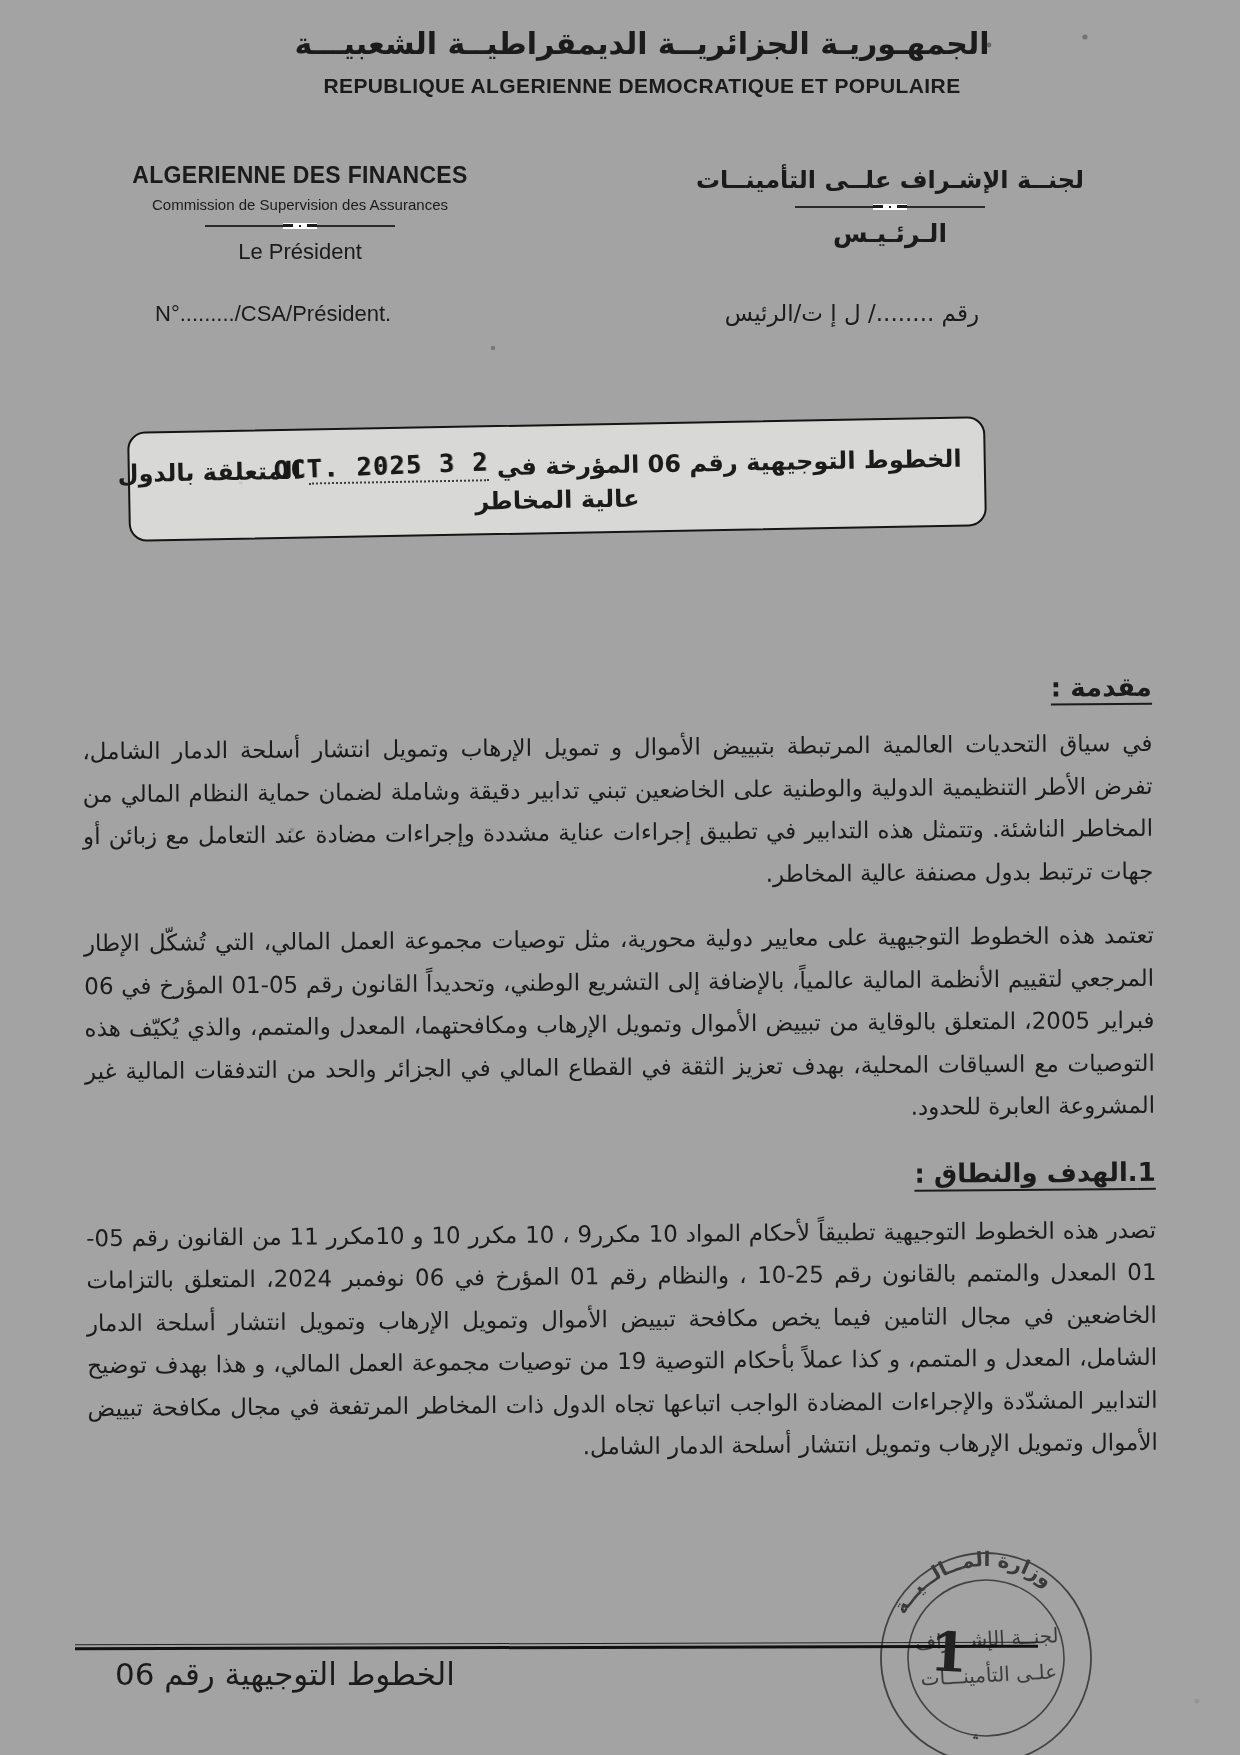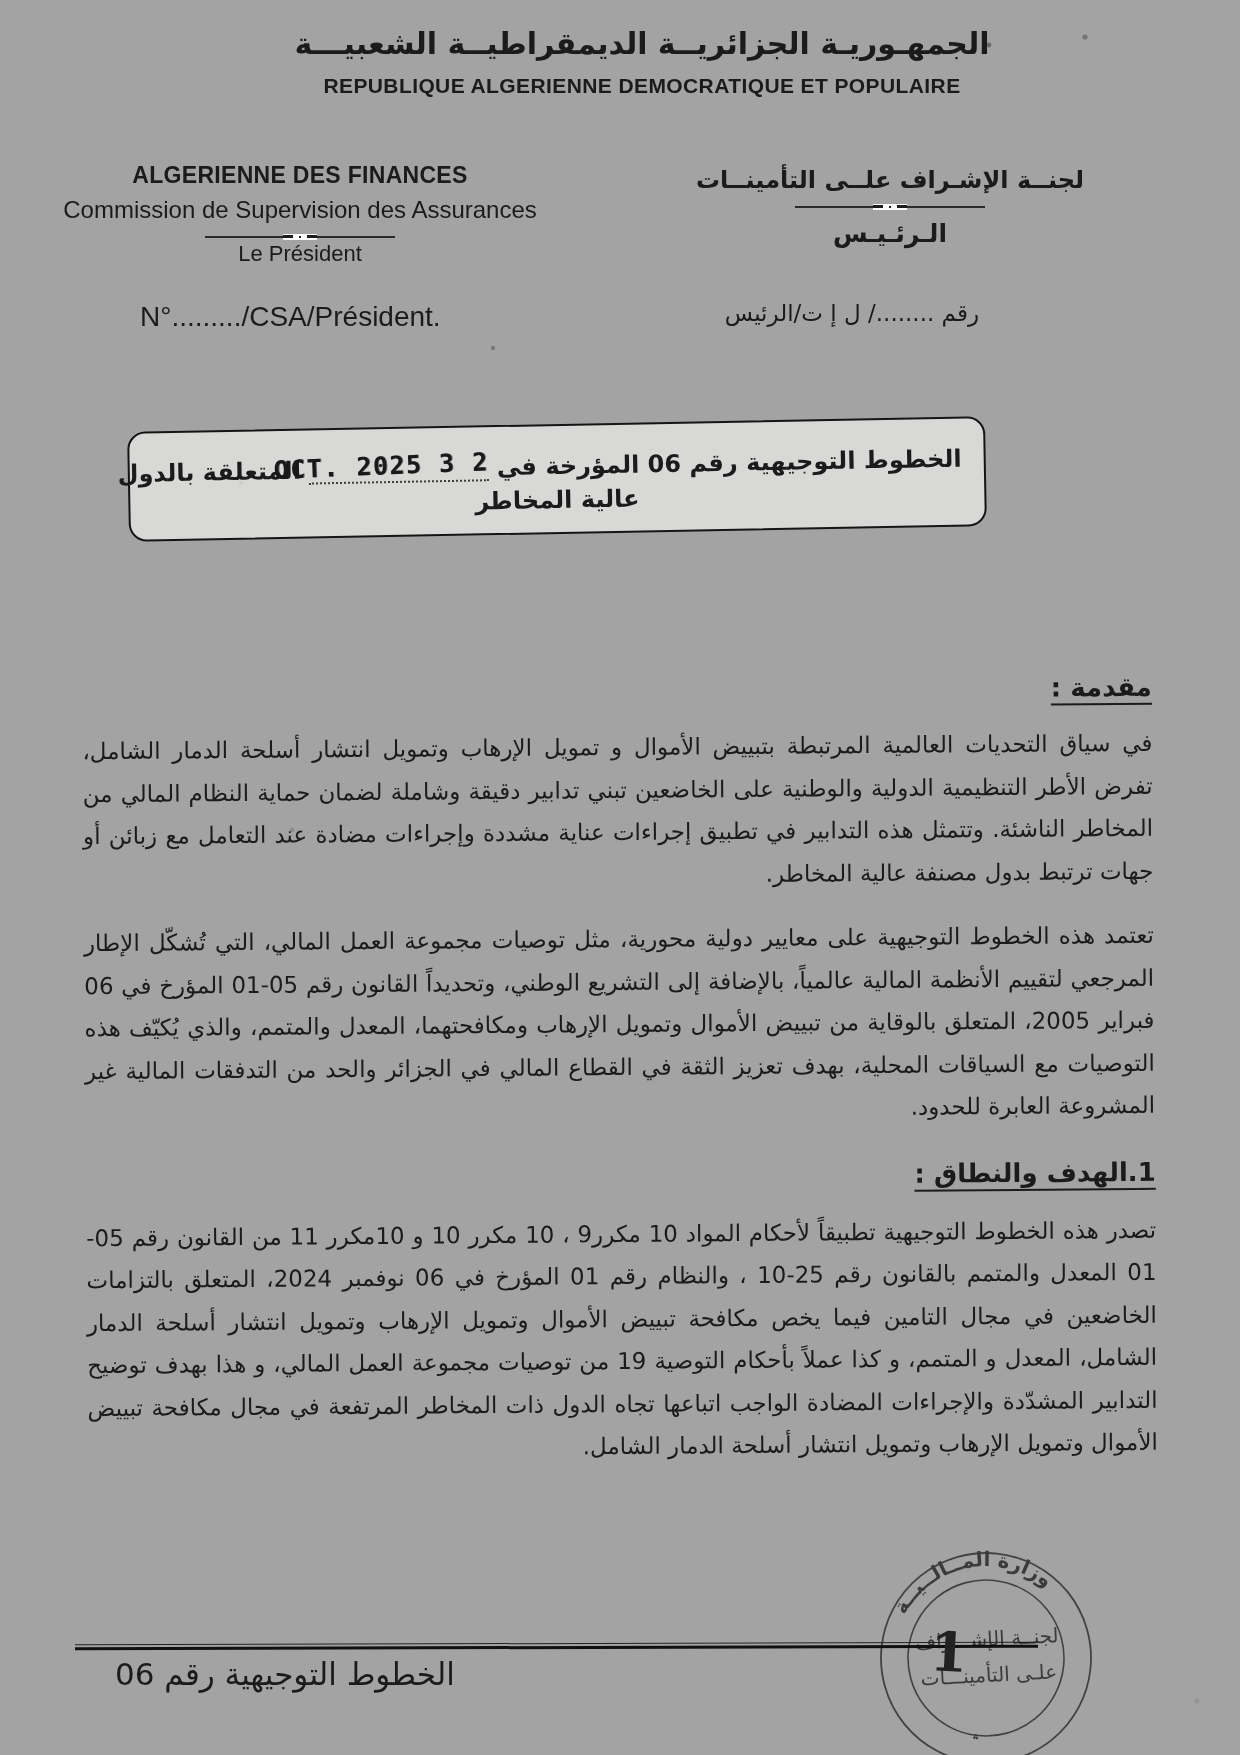--- a/index.html
+++ b/index.html
@@ -23,22 +23,22 @@
     position:absolute;top:74px;left:0;width:100%;
     text-align:center;font-size:21px;font-weight:600;
     font-family:"Liberation Sans",sans-serif;letter-spacing:.4px;
   }
   
   .lh-fr{
     position:absolute;top:162px;left:60px;width:480px;text-align:center;
     font-family:"Liberation Sans",sans-serif;
   }
   .lh-fr .ministry{font-size:23px;font-weight:bold;letter-spacing:.3px;}
-  .lh-fr .commission{font-size:24px;margin-top:7px;}
-  .lh-fr .president{font-size:22px;}
+  .lh-fr .commission{font-size:15px;margin-top:7px;}
+  .lh-fr .president{font-size:22px;margin-top:9px;}
   .lh-ar{
     position:absolute;top:158px;left:660px;width:460px;text-align:center;
     font-weight:bold;
   }
   .lh-ar .ministry{font-size:25px;}
   .lh-ar .commission{font-size:24px;margin-top:8px;}
   .lh-ar .president{font-size:25px;margin-top:8px;letter-spacing:1px;}
   
   .orn{position:relative;height:9px;width:190px;margin:8px auto 0;}
   .orn::before{
@@ -47,22 +47,22 @@
   .orn::after{
     content:"";position:absolute;left:50%;top:1.5px;width:34px;height:6px;margin-left:-17px;
     background:
       radial-gradient(circle 2.6px at 50% 50%, #1b1b1b 55%, transparent 60%),
       linear-gradient(#1b1b1b,#1b1b1b) left center/10px 3px no-repeat,
       linear-gradient(#1b1b1b,#1b1b1b) right center/10px 3px no-repeat;
     background-color:#fcfcfa;
   }
   
   .ref-fr{
-    position:absolute;top:301px;left:140px;
-    font-family:"Liberation Sans",sans-serif;font-size:28px;
+    position:absolute;top:301px;left:155px;
+    font-family:"Liberation Sans",sans-serif;font-size:22px;
   }
   .ref-ar{
     position:absolute;top:300px;right:305px;
     font-size:23px;
     text-align:right;
   }
   
   .title-box{
     position:absolute;top:424px;left:128px;width:858px;
     border:2.6px solid #151515;border-radius:18px;

